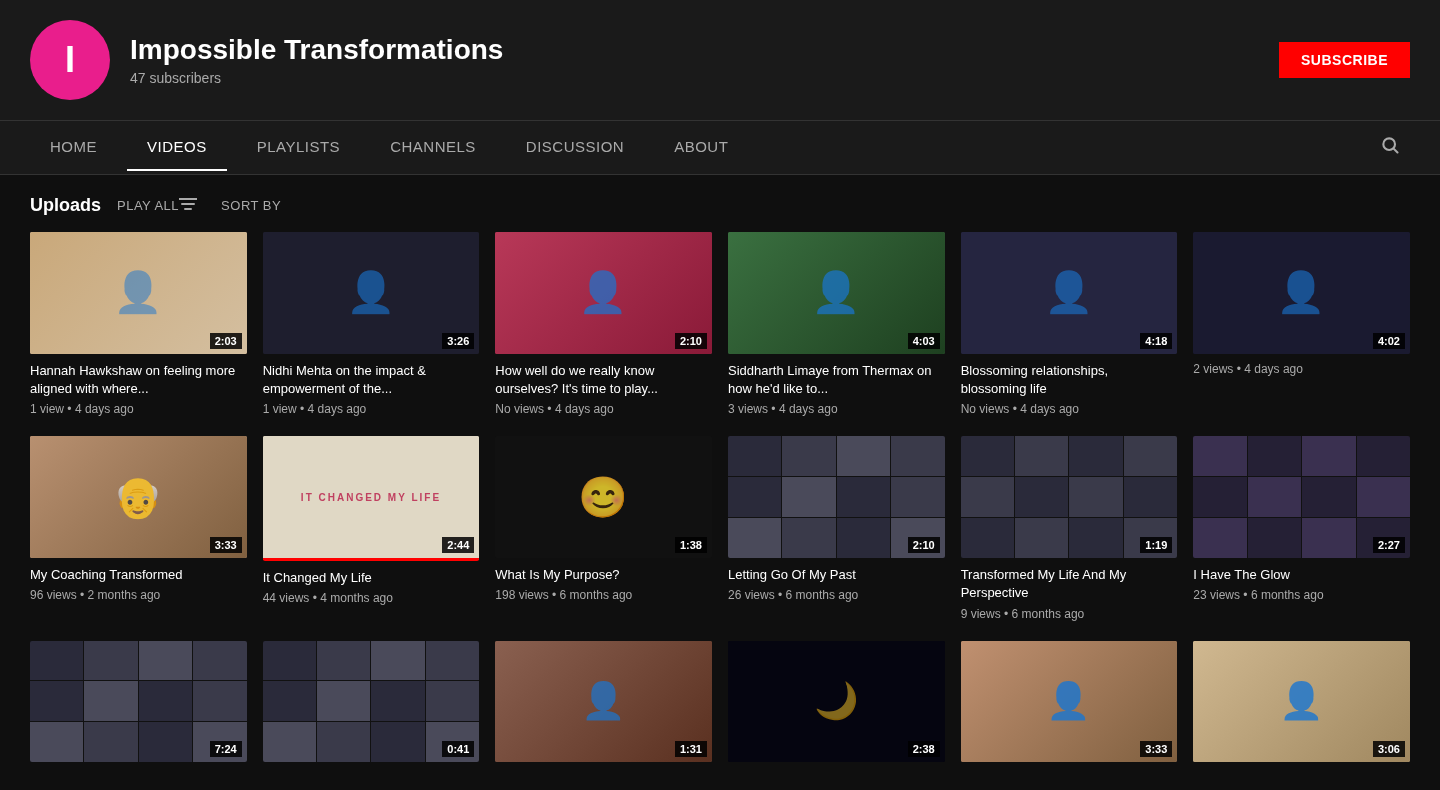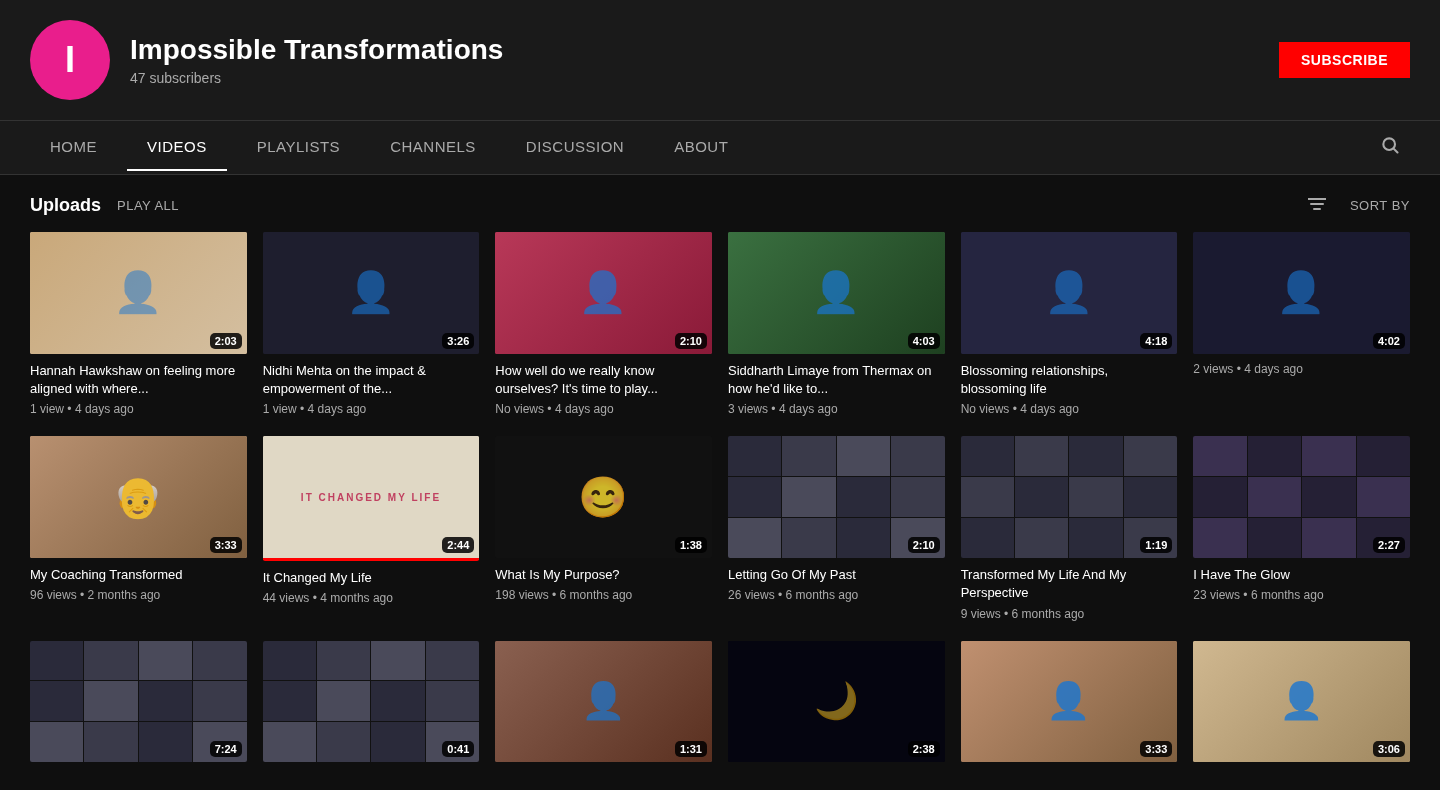--- a/index.html
+++ b/index.html
@@ -92,21 +92,21 @@
     
     .main-content {
       padding: 20px 30px;
       background: #0f0f0f;
     }
 
     
     .uploads-header {
       display: flex;
       align-items: center;
-      justify-content: space-between;
+      justify-content: flex-start;
       margin-bottom: 16px;
     }
     .uploads-left {
       display: flex;
       align-items: center;
       gap: 16px;
     }
     .uploads-title {
       font-size: 18px;
       font-weight: 600;
@@ -157,21 +157,21 @@
     }
     .video-duration {
       position: absolute;
       bottom: 5px;
       right: 5px;
       background: rgba(0,0,0,0.85);
       color: #fff;
       font-size: 11px;
       font-weight: 600;
       padding: 2px 5px;
-      border-radius: 5px;
+      border-radius: 0;
     }
     .video-info {
       padding: 8px 0 0;
     }
     .video-title {
       font-size: 13px;
       font-weight: 500;
       color: #fff;
       line-height: 1.4;
       margin-bottom: 4px;

